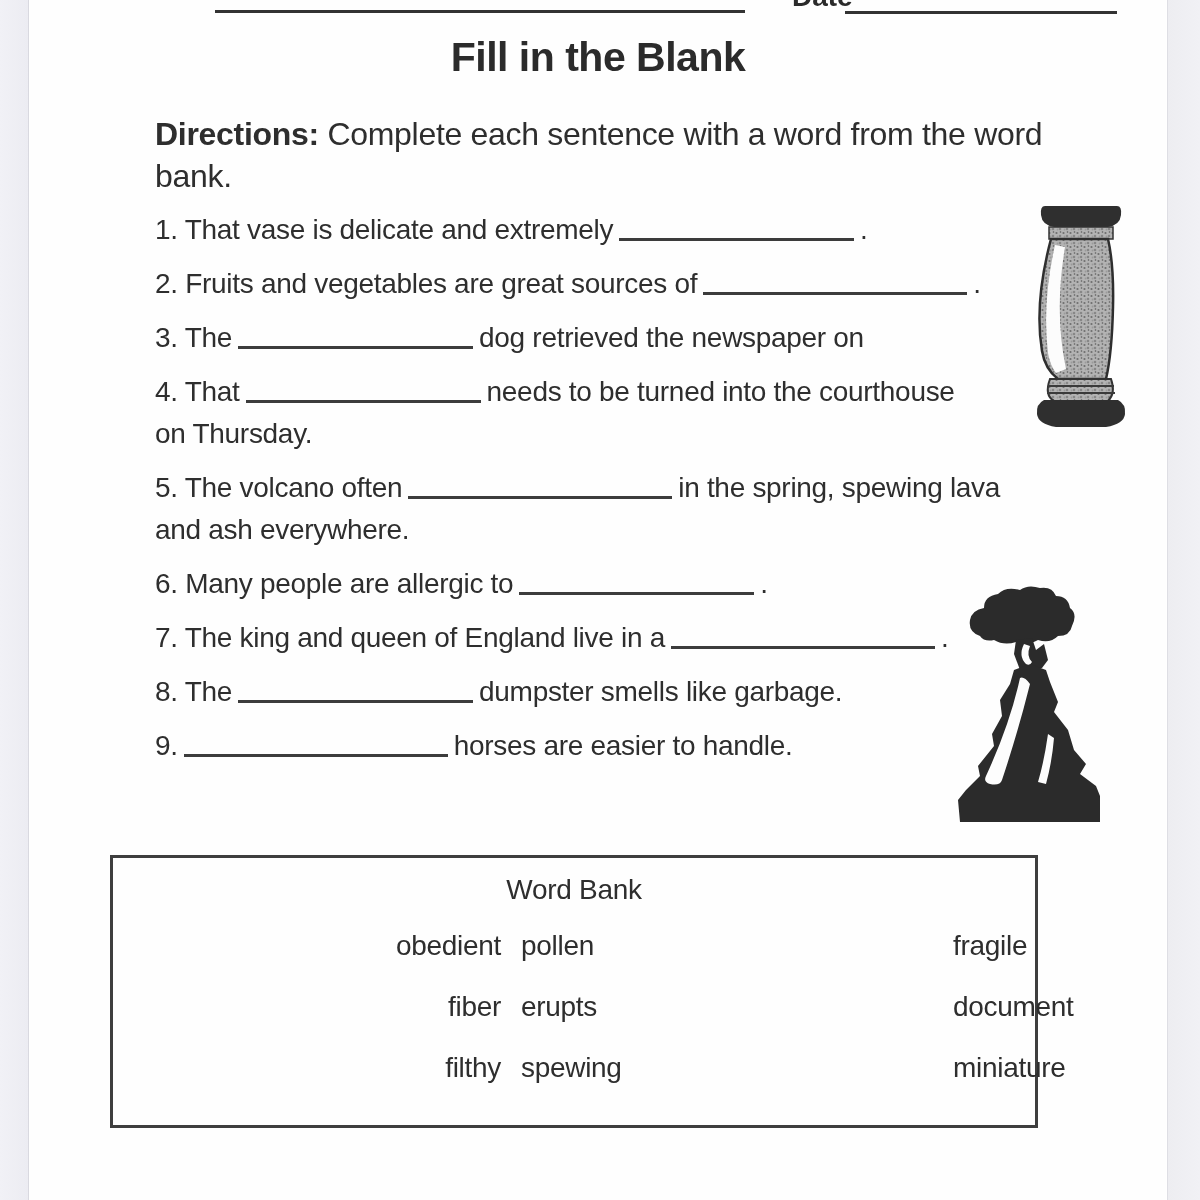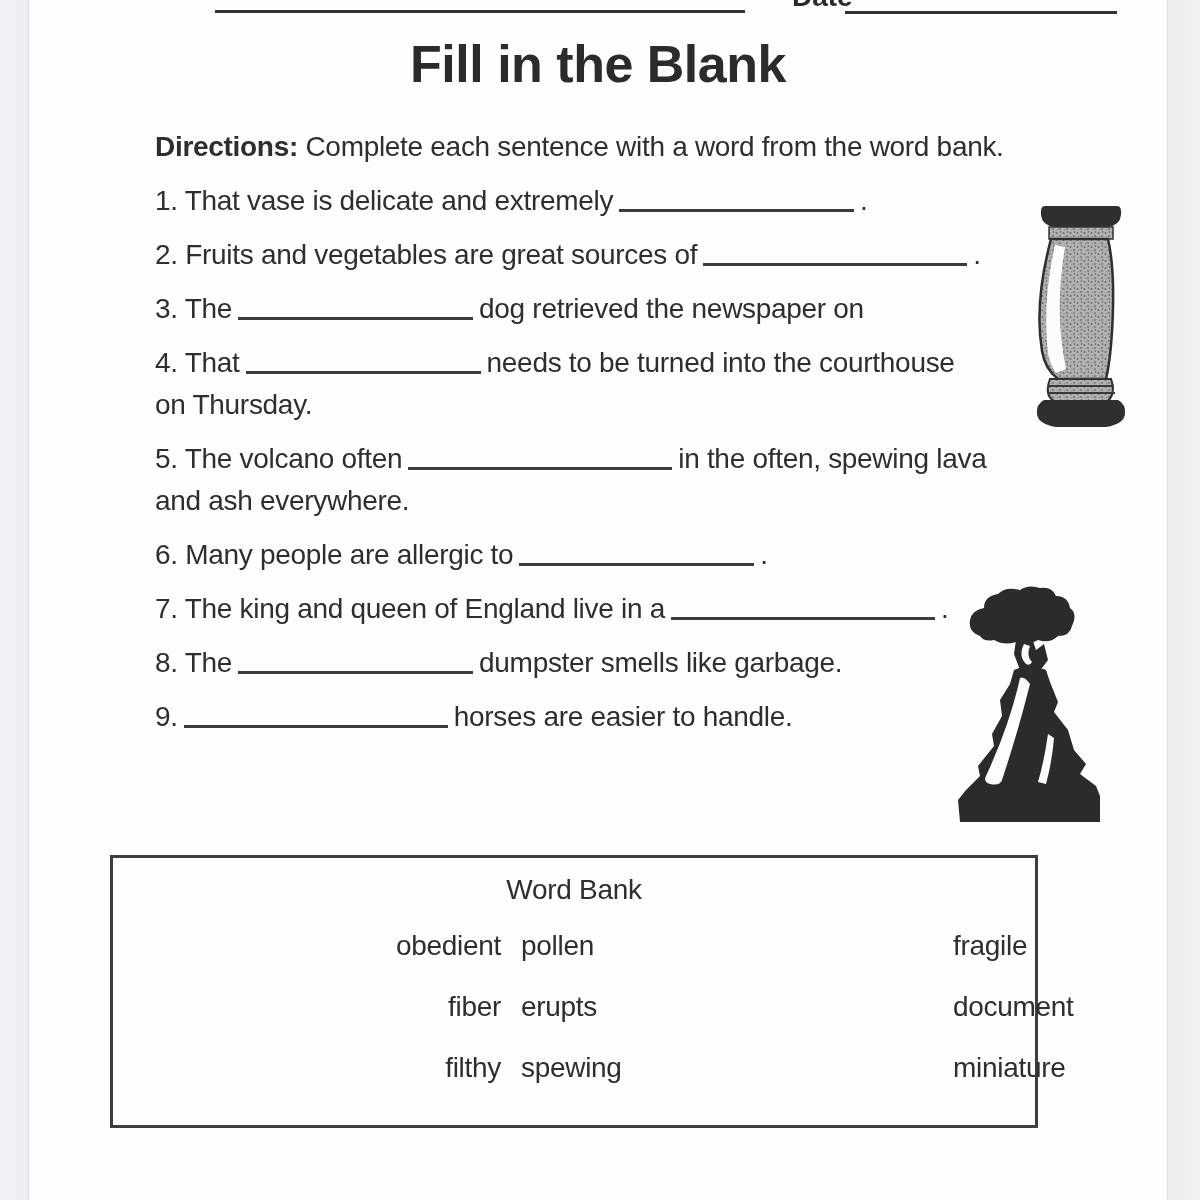--- a/index.html
+++ b/index.html
@@ -30,29 +30,29 @@
   .top-rule { position: absolute; border-bottom: 3px solid #333; height: 13px; }
   .name-rule { left: 185px; top: 0; width: 530px; }
   .date-rule { left: 815px; top: 1px; width: 272px; }
   .date-label {
     position: absolute; left: 762px; top: -19px;
     font-weight: bold; font-size: 28px; color: #2b2b2b;
   }
   .title {
     margin-top: 34px;
     text-align: center;
-    font-size: 52px;
+    font-size: 41px;
     font-weight: bold;
     letter-spacing: -0.5px;
     color: #2b2b2b;
   }
   .directions {
     margin: 32px 0 0 125px;
     width: 900px;
-    font-size: 28px;
+    font-size: 32px;
     letter-spacing: -0.3px;
     line-height: 42px;
   }
   .directions b { font-weight: bold; }
   .items { margin-left: 125px; width: 882px; }
   .item {
     margin-top: 12px;
     font-size: 28px;
     letter-spacing: -0.3px;
     line-height: 42px;
@@ -118,21 +118,21 @@
   <div class="items">
 
     <p class="item"><span>1. That vase is delicate and extremely</span><span class="blank"></span><span>.</span></p>
 
     <p class="item"><span>2. Fruits and vegetables are great sources of</span><span class="blank wide"></span><span>.</span></p>
 
     <p class="item"><span>3. The</span><span class="blank"></span><span>dog retrieved the newspaper on</span></p>
 
     <p class="item"><span>4. That</span><span class="blank"></span><span>needs to be turned into the courthouse</span><span class="line2">on Thursday.</span></p>
 
-    <p class="item"><span>5. The volcano often</span><span class="blank wide"></span><span>in the often, spewing lava</span><span class="line2">and ash everywhere.</span></p>
+    <p class="item"><span>5. The volcano often</span><span class="blank wide"></span><span>in the spring, spewing lava</span><span class="line2">and ash everywhere.</span></p>
 
     <p class="item"><span>6. Many people are allergic to</span><span class="blank"></span><span>.</span></p>
 
     <p class="item"><span>7. The king and queen of England live in a</span><span class="blank wide"></span><span>.</span></p>
 
     <p class="item"><span>8. The</span><span class="blank"></span><span>dumpster smells like garbage.</span></p>
 
     <p class="item"><span>9.</span><span class="blank wide"></span><span>horses are easier to handle.</span></p>
 
   </div>

